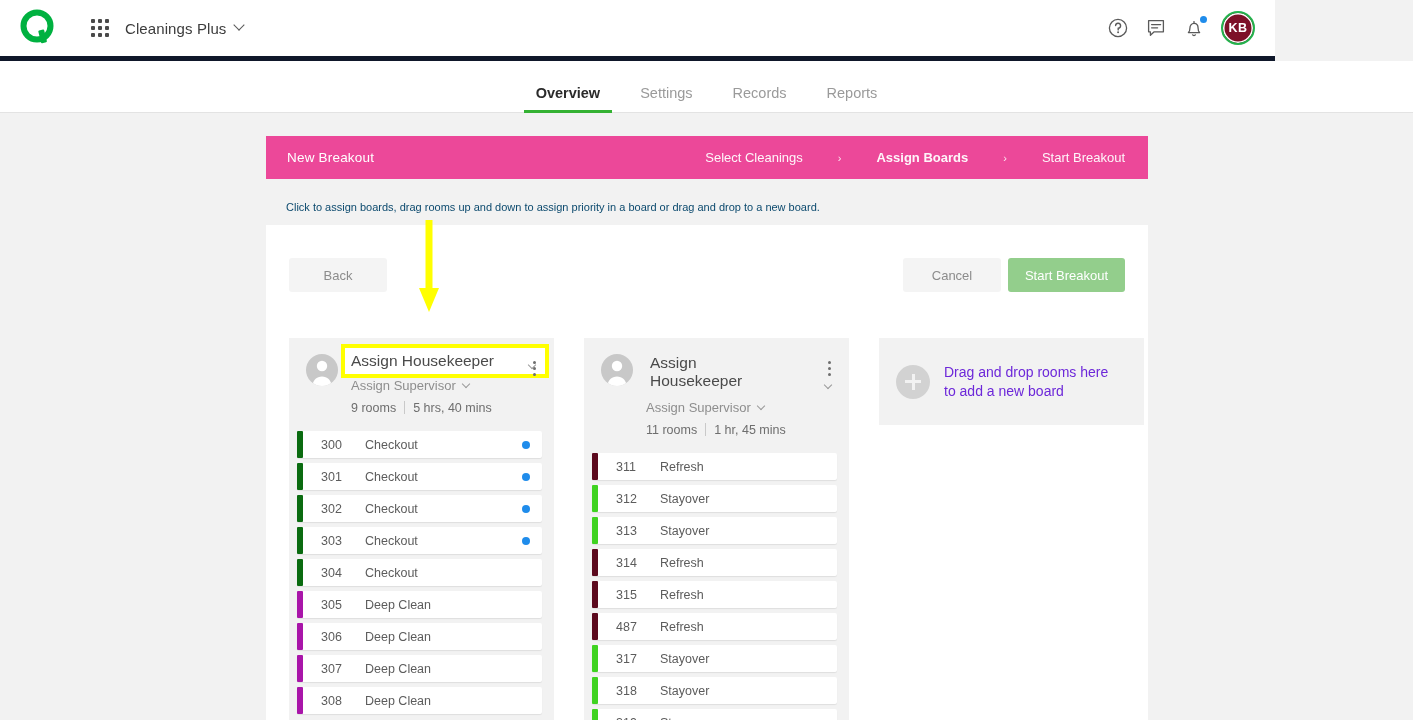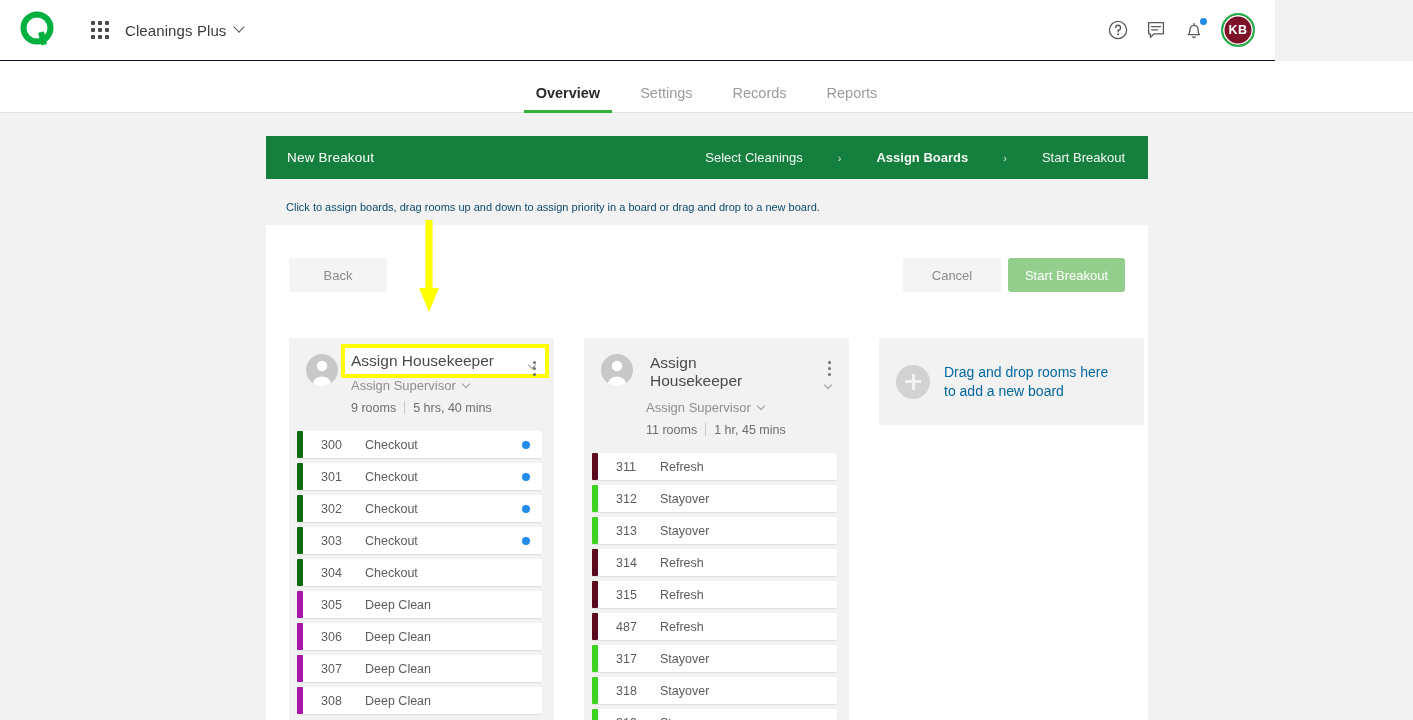--- a/index.html
+++ b/index.html
@@ -9,21 +9,21 @@
     background: #f2f2f2;
     overflow: hidden;
   }
 
   
   .topbar {
     position: absolute; top: 0; left: 0;
     width: 1275px; height: 61px;
     background: #ffffff;
     display: flex; align-items: center;
-    border-bottom: 1px solid #0f172a;
+    border-bottom: 5px solid #0f172a;
   }
   .logo-q { margin-left: 20px; width: 38px; height: 38px; }
   .grid-icon {
     margin-left: 33px;
     display: grid;
     grid-template-columns: repeat(3, 4px);
     grid-template-rows: repeat(3, 4px);
     gap: 3px;
     cursor: pointer;
   }
@@ -83,21 +83,21 @@
     left: 0; right: 0; bottom: -1px; height: 3px;
     background: #34b233;
   }
 
   
   .workspace { position: absolute; top: 113px; left: 0; width: 1413px; height: 607px; background: #f2f2f2; }
 
   .greenbar {
     position: absolute; left: 266px; top: 23px;
     width: 882px; height: 43px;
-    background: #15803d;
+    background: #ec4899;
     display: flex; align-items: center;
     color: #fff;
   }
   .greenbar-title { margin-left: 21px; font-size: 13.5px; letter-spacing: .2px; }
   .crumbs { margin-left: auto; margin-right: 23px; display: flex; align-items: center; font-size: 13px; gap: 24px; }
   .crumb { color: #ffffff; cursor: pointer; opacity: .95; }
   .crumb.current { font-weight: bold; }
   .crumb-sep { margin: 0 11px; font-size: 11px; opacity: .85; }
 
   .hint {
@@ -190,21 +190,21 @@
   }
   .plus-circle {
     width: 34px; height: 34px; border-radius: 50%;
     background: #d2d2d2; flex: 0 0 34px; position: relative;
   }
   .plus-circle::before, .plus-circle::after {
     content: ""; position: absolute; background: #f2f2f2;
   }
   .plus-circle::before { left: 9px; right: 9px; top: 15.5px; height: 3px; }
   .plus-circle::after { top: 9px; bottom: 9px; left: 15.5px; width: 3px; }
-  .newboard-text { margin-left: 14px; font-size: 14px; color: #0369a1; line-height: 19px; }
+  .newboard-text { margin-left: 14px; font-size: 14px; color: #6d28d9; line-height: 19px; }
 
   
   .arrow { position: absolute; left: 419px; top: 107px; pointer-events: none; }
 </style>
 </head>
 <body>
 
 <div class="topbar">
   <svg class="logo-q" viewBox="0 0 38 38">
     <circle cx="17" cy="17" r="13.5" fill="none" stroke="#00b140" stroke-width="6"></circle>

